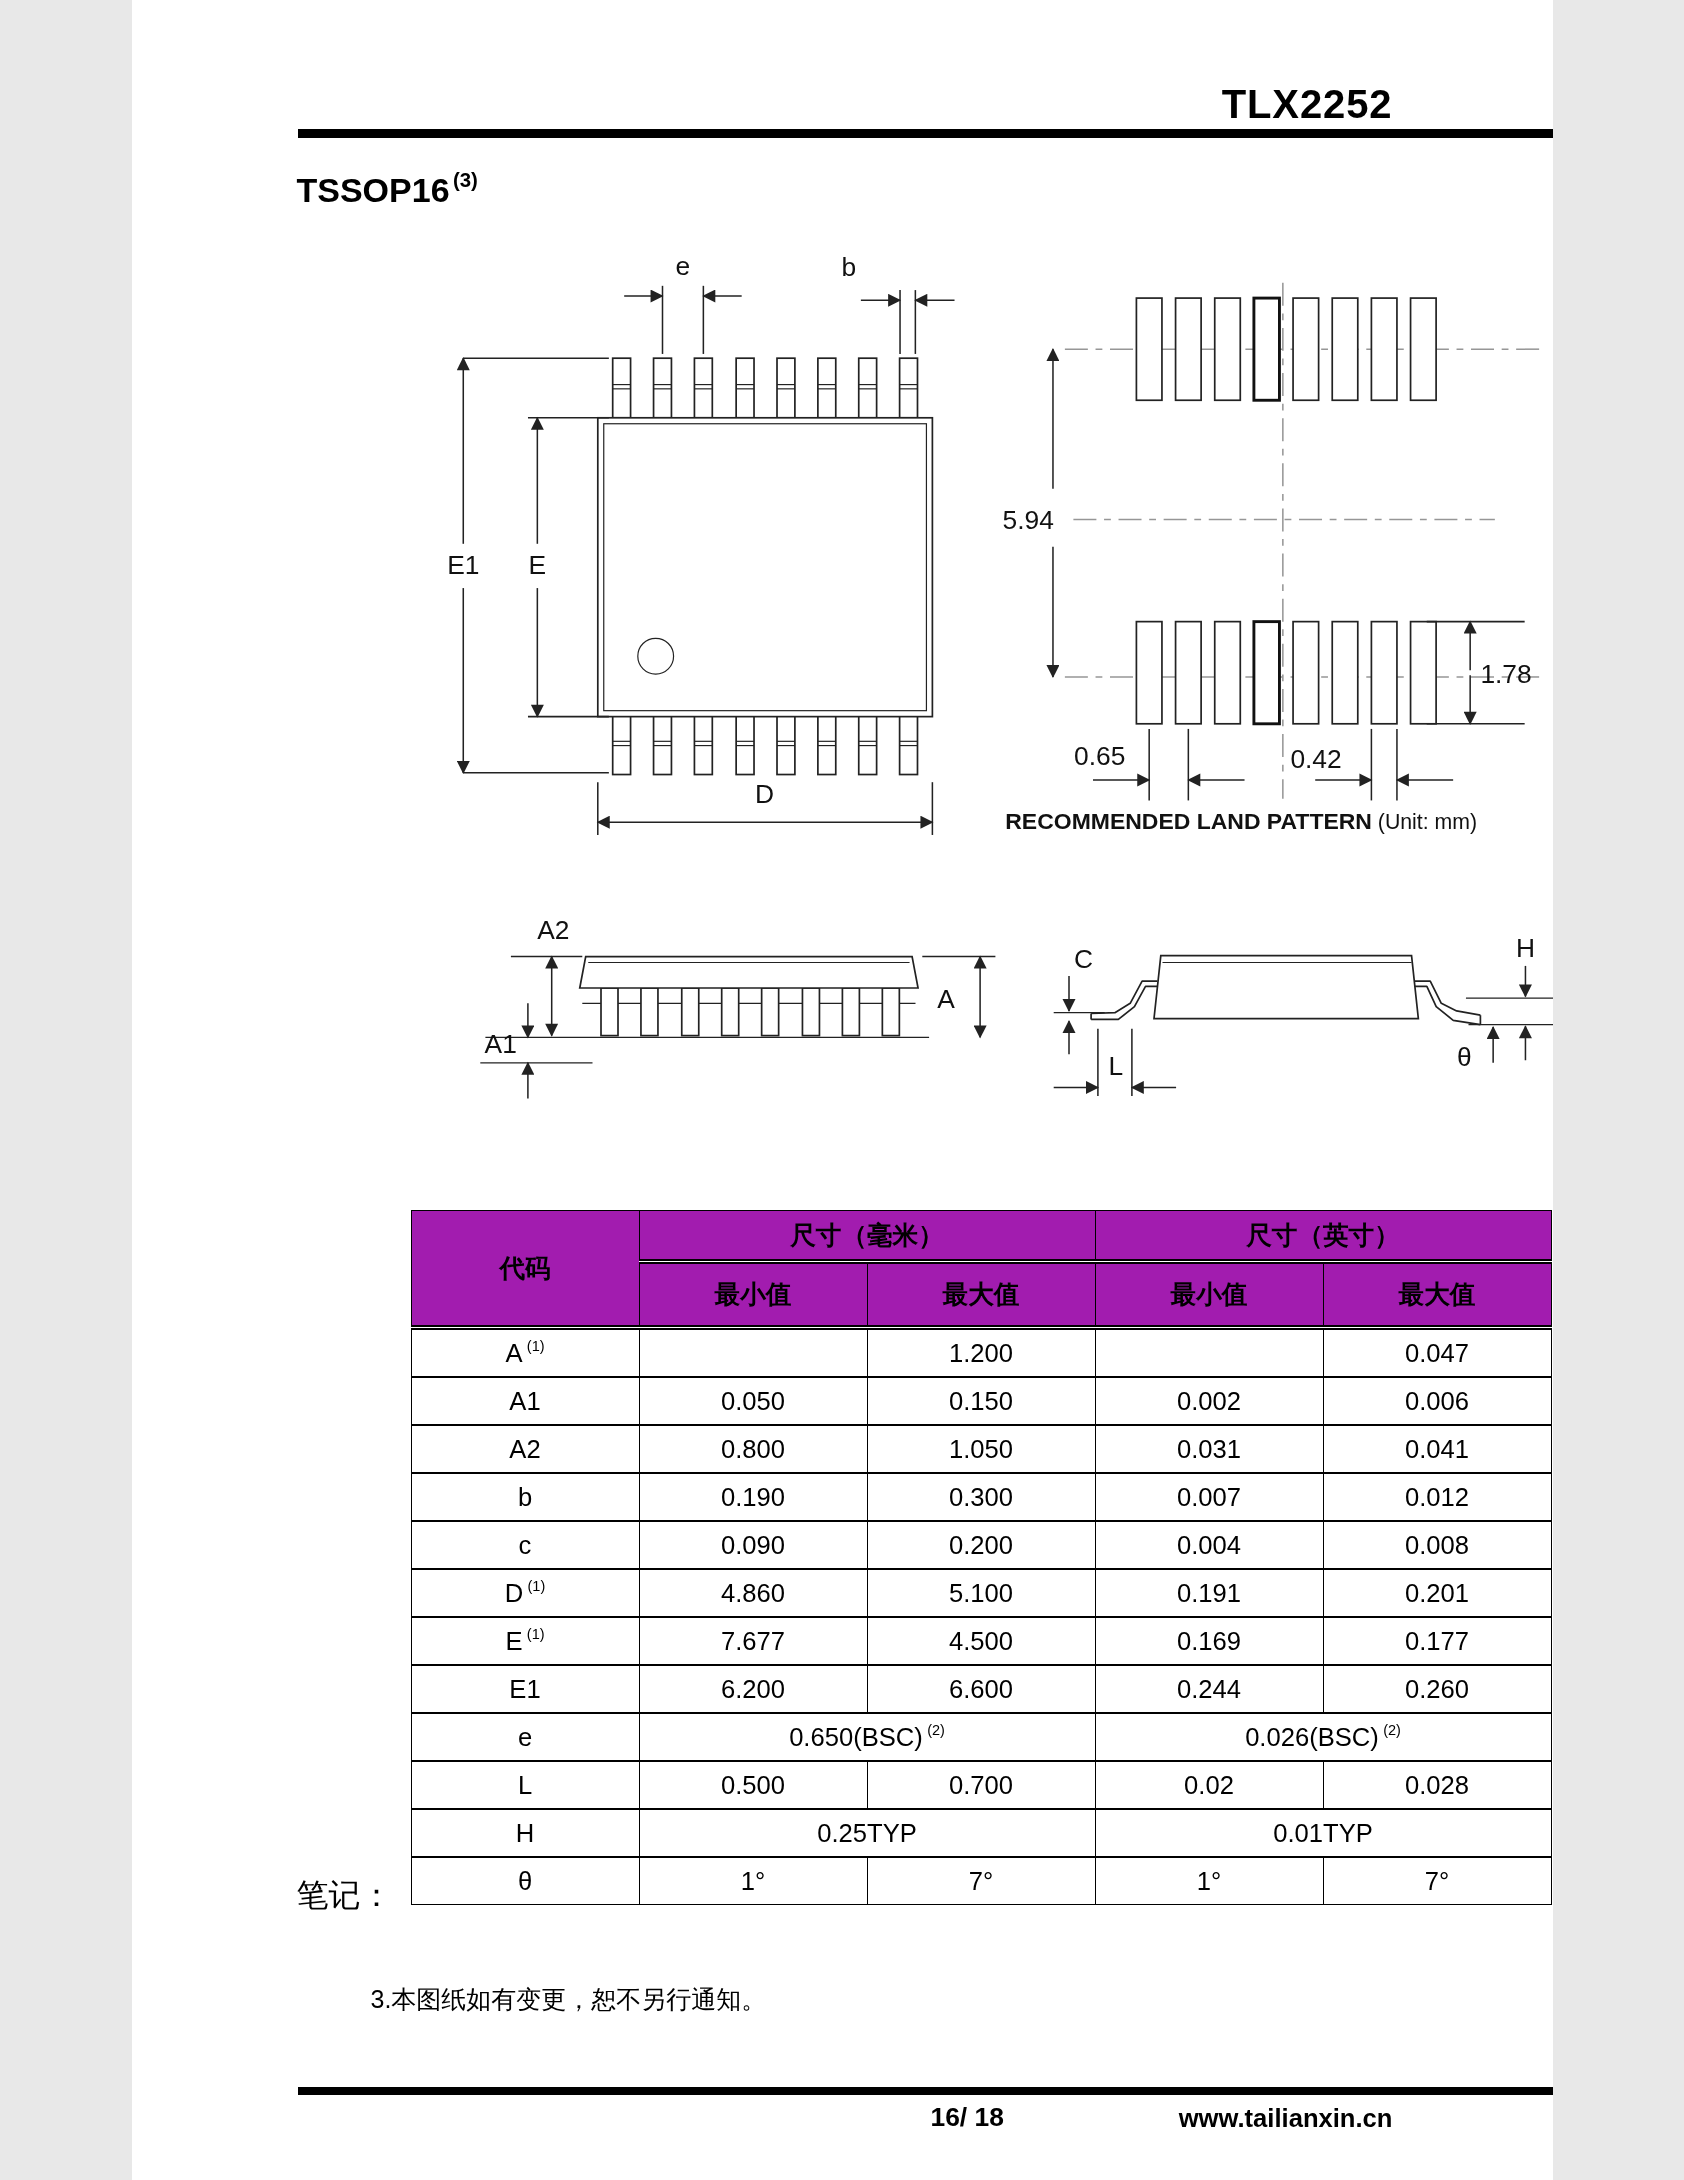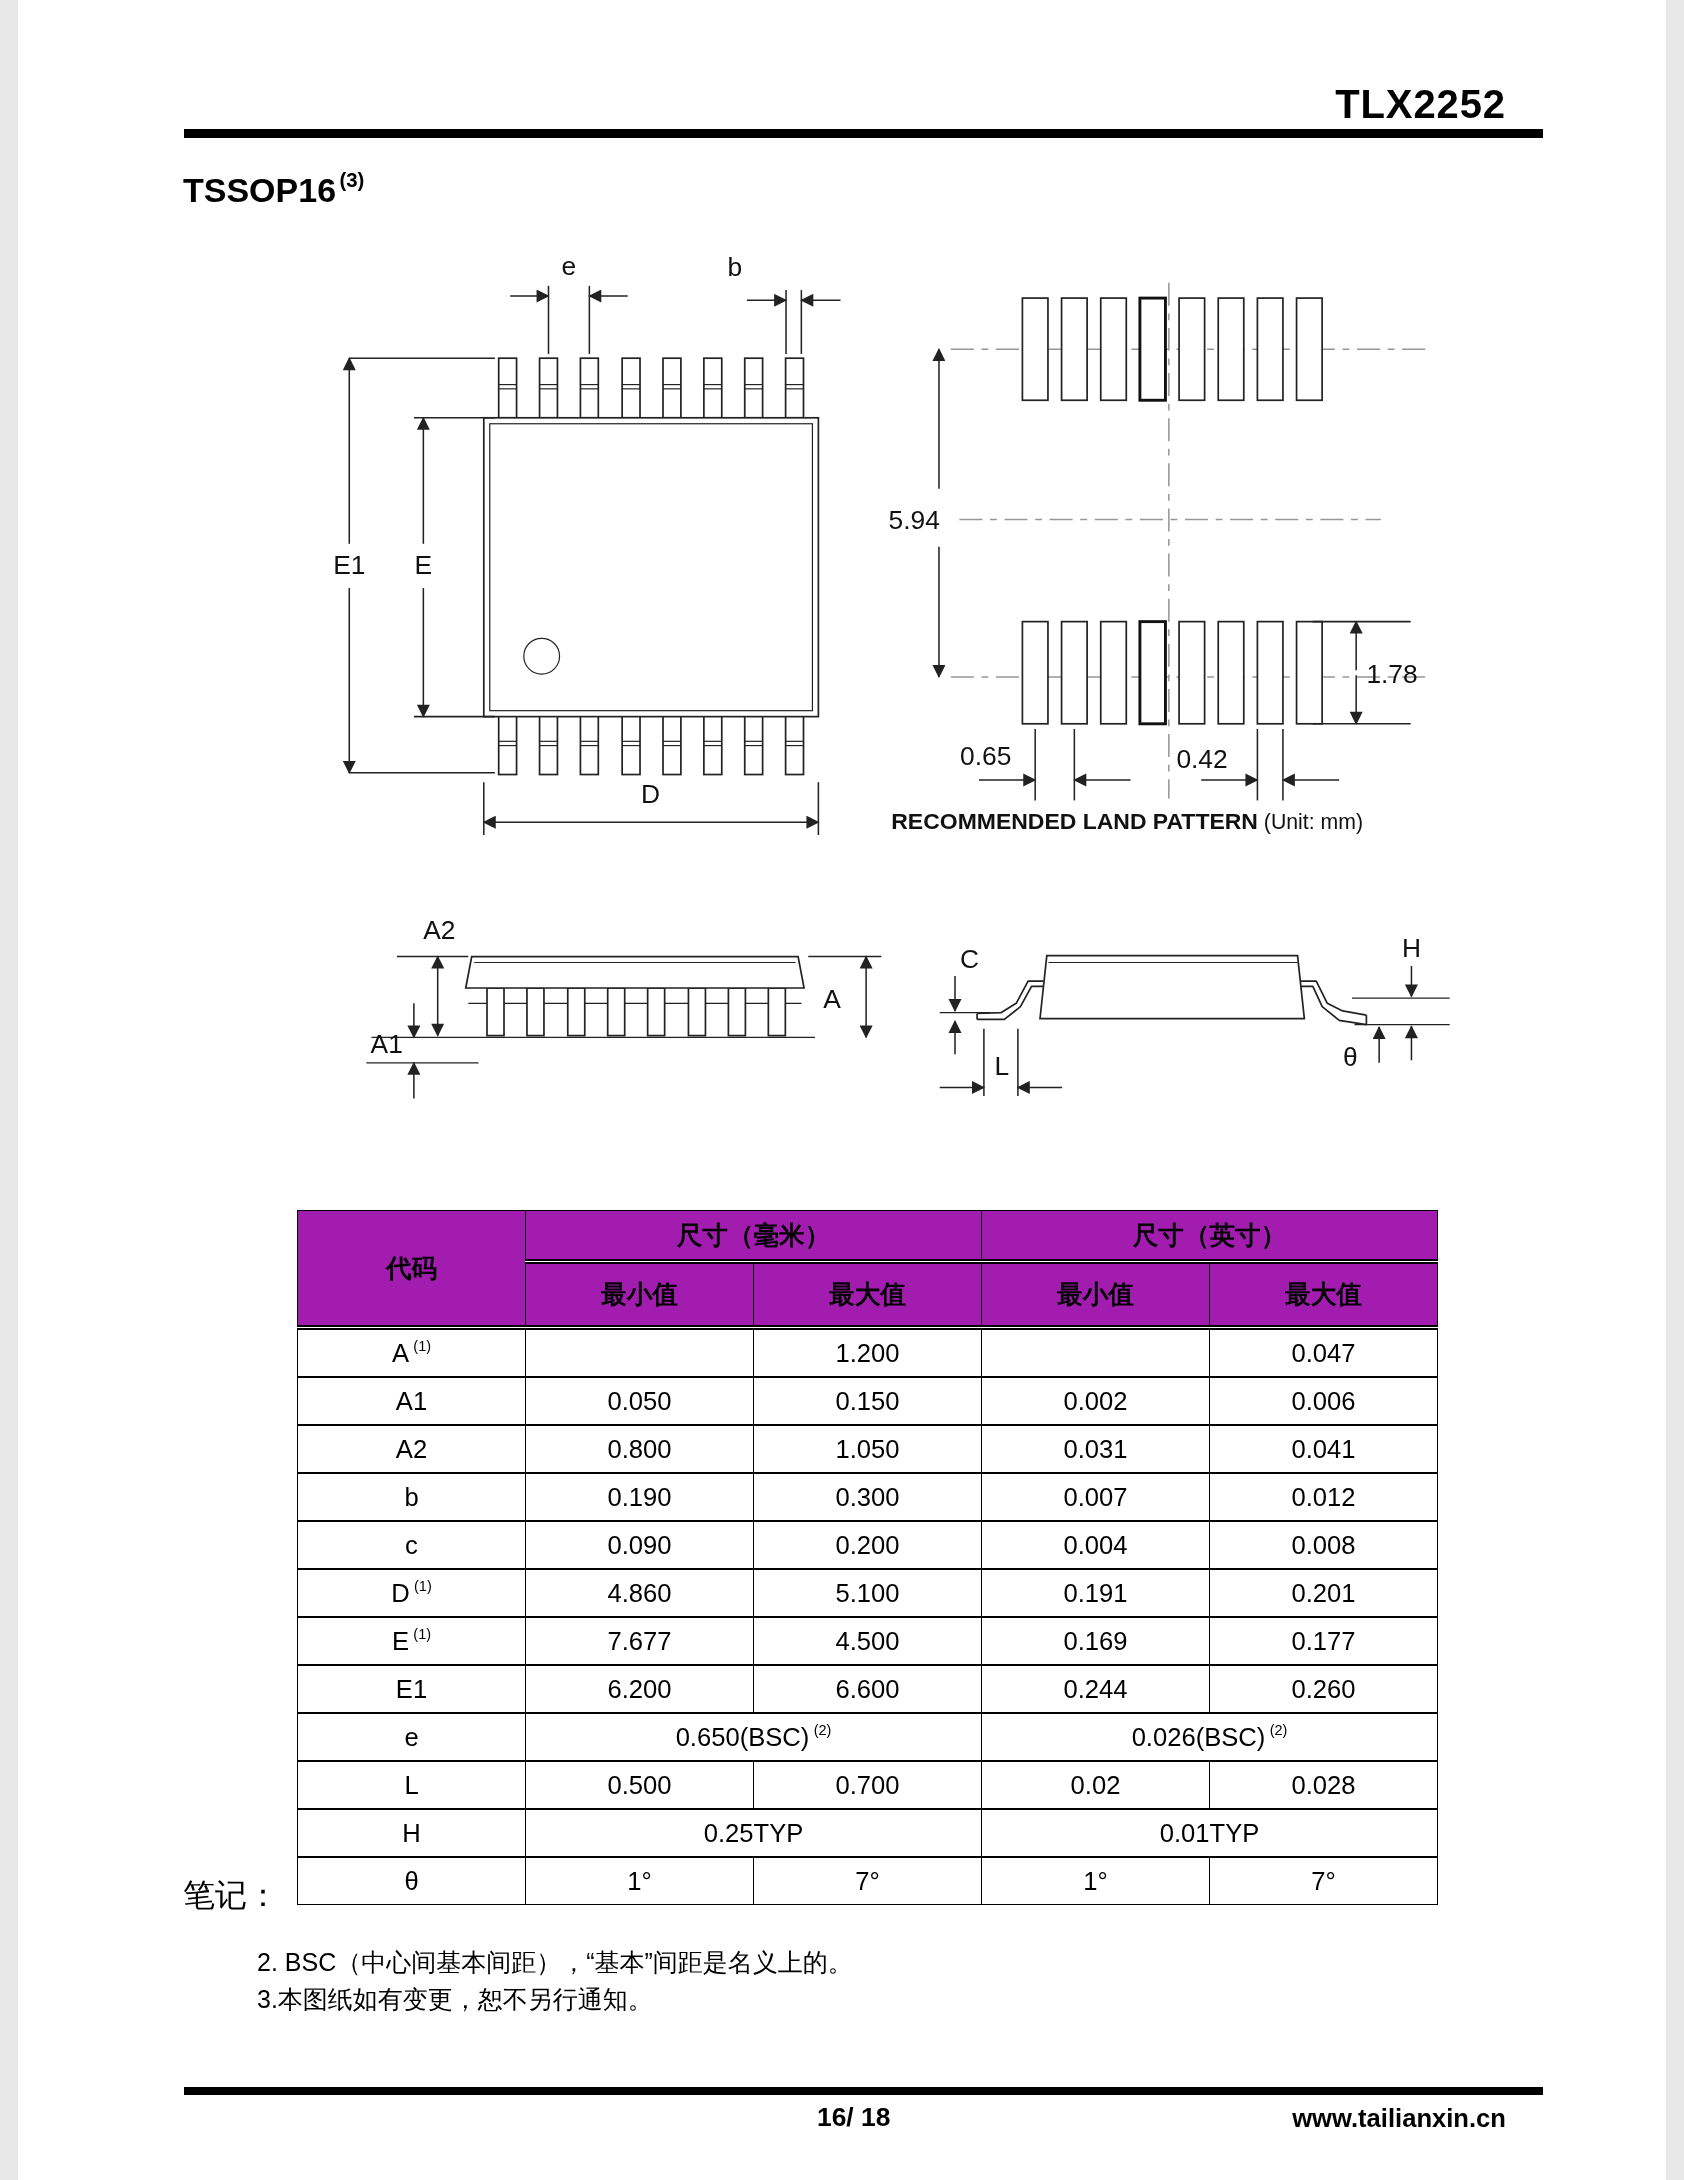--- a/index.html
+++ b/index.html
@@ -1,16 +1,16 @@
 <!DOCTYPE html>
 <html style="font-size:13.6px"><head>
 <meta charset="utf-8">
 <style>
   html,body{margin:0;padding:0;background:#e8e8e8;}
-  .page{position:relative;width:1648px;height:2181px;background:#ffffff;margin:0 auto;
+  .page{position:relative;width:1421px;height:2181px;background:#ffffff;margin:0 auto;
         font-family:"Liberation Sans","DejaVu Sans",sans-serif;color:#000;overflow:hidden;}
   .abs{position:absolute;}
 
   
   .doc-title{top:82px;right:160px;font-size:40px;font-weight:bold;letter-spacing:0.9px;}
   .header-rule{top:129px;left:166px;width:1359px;height:8.5px;background:#000;}
   .section-title{top:169px;left:165px;font-size:34px;font-weight:bold;}
   .section-title sup{font-size:20.4px;font-weight:bold;vertical-align:15.3px;margin-left:3.4px;}
 
   
@@ -333,21 +333,20 @@
         <td>θ</td>
         <td>1°</td>
         <td>7°</td>
         <td>1°</td>
         <td>7°</td>
       </tr>
     </tbody>
   </table>
 
   <div class="abs notes-head">笔记：</div>
-  <div class="abs note note2">2. BSC（中心间基本间距），“基本”间距是名义上的。</div>
   <div class="abs note note3">3.本图纸如有变更，恕不另行通知。</div>
 
   <div class="abs footer-rule"></div>
   <div class="abs page-num">16/ 18</div>
   <div class="abs site">www.tailianxin.cn</div>
 
 </div>
 
 
 </body></html>

